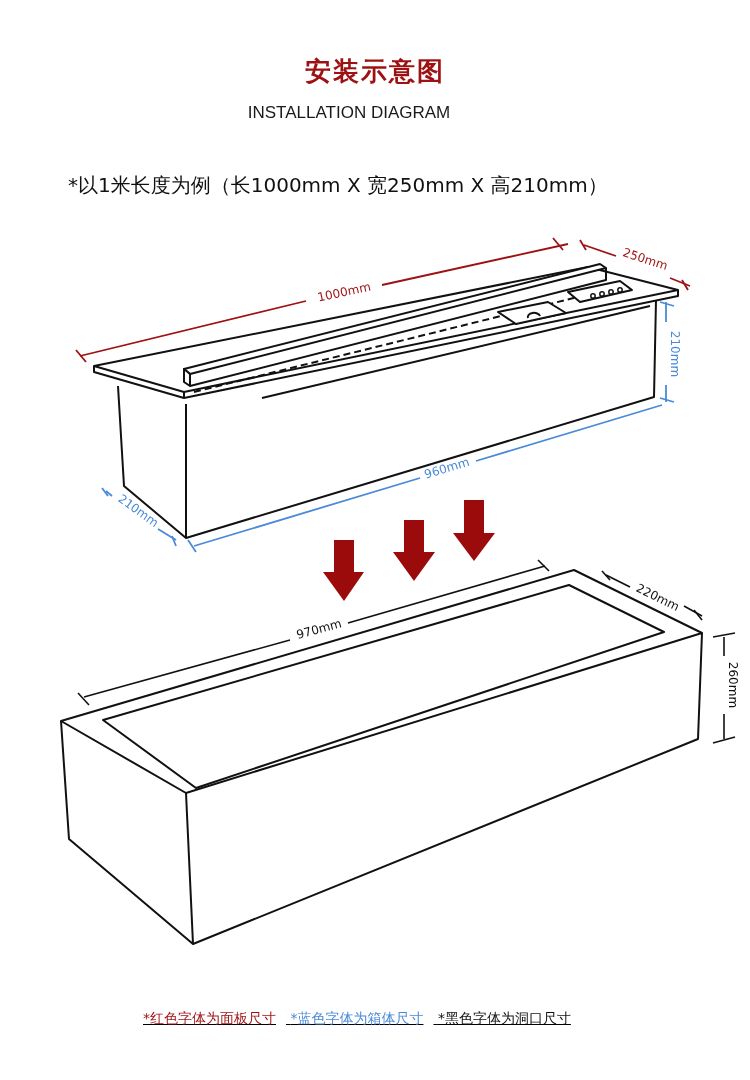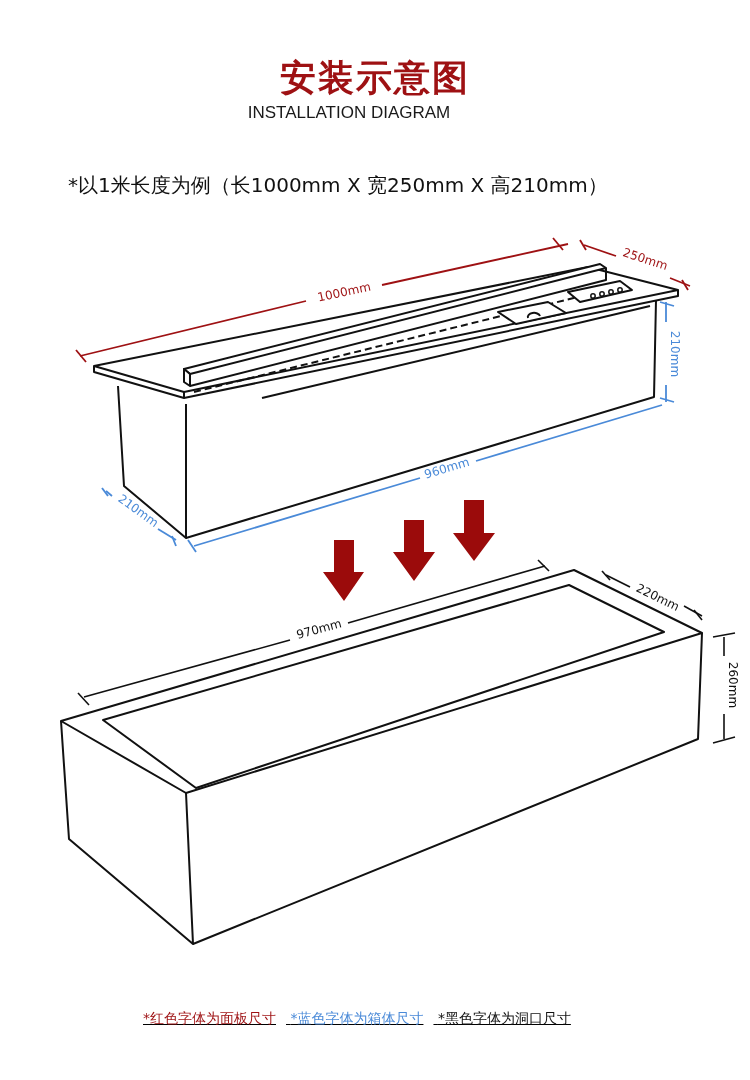--- a/index.html
+++ b/index.html
@@ -1,19 +1,19 @@
 <!DOCTYPE html>
 <html><head>
   <meta charset="utf-8">
   <style>
     html, body { margin: 0; padding: 0; background: #ffffff; }
     body { width: 750px; height: 1080px; position: relative; overflow: hidden;
            font-family: "DejaVu Sans", sans-serif; }
     .title-cn { position: absolute; left: 0; width: 750px; top: 54px; text-align: center;
-                font-size: 36px; font-weight: bold; color: #9e1113; letter-spacing: 2px; }
+                font-size: 26px; font-weight: bold; color: #9e1113; letter-spacing: 2px; }
     .title-en { position: absolute; left: 0; width: 698px; top: 103px; text-align: center;
                 font-family: "Liberation Sans", sans-serif; font-size: 17px; color: #1a1a1a; }
     .subtitle { position: absolute; left: 68px; top: 172px; font-size: 20px; color: #111;
                 white-space: nowrap; text-align: right; }
     svg.diagram { position: absolute; left: 0; top: 0; }
     .legend { position: absolute; top: 1010px; left: 143px; font-size: 14px; white-space: nowrap; text-decoration: underline; }
     .legend span { margin-right: 10px; }
   </style>
 </head>
 <body>

